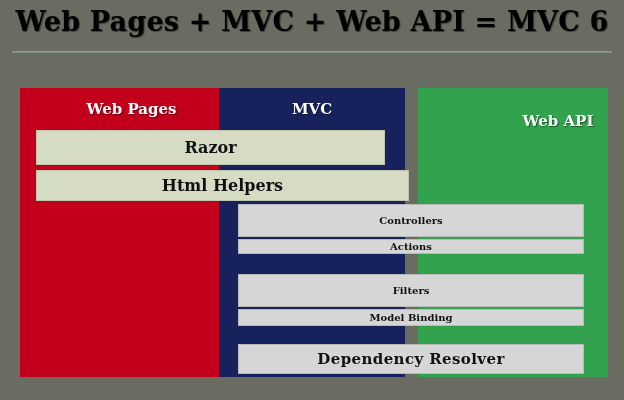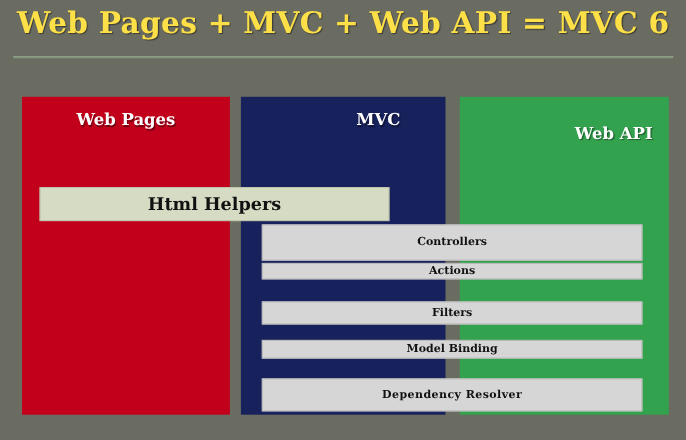--- a/index.html
+++ b/index.html
@@ -21,21 +21,21 @@
     background: #6a6c61;
   }
 
   
   .title {
     position: absolute;
     left: 0;
     top: 6px;
     width: 624px;
     text-align: center;
-    color: #fde047;
+    color: #000000;
     font-family: "DejaVu Serif", "Liberation Serif", serif;
     font-size: 27px;
     font-weight: 700;
     letter-spacing: 0.2px;
     text-shadow: 1px 1px 1px rgba(0,0,0,0.45);
     white-space: nowrap;
   }
   .title-rule {
     position: absolute;
     left: 12px;
@@ -50,20 +50,21 @@
   
   .column {
     position: absolute;
     top: 88px;
     height: 289px;
   }
   .col-webpages {
     left: 20px;
     width: 189px;
     background: #c3001b;
+    padding-left: 34px;
   }
   .col-mvc {
     left: 219px;
     width: 186px;
     background: #17215c;
   }
   .col-webapi {
     left: 418px;
     width: 190px;
     background: #33a24e;
@@ -74,21 +75,21 @@
     width: 100%;
     text-align: center;
     color: #ffffff;
     font-family: "DejaVu Serif", "Liberation Serif", serif;
     font-size: 15px;
     font-weight: 700;
     text-shadow: 1px 1px 1px rgba(0,0,0,0.45);
     white-space: nowrap;
   }
   .col-webpages .column-label { top: 12px; }
-  .col-mvc .column-label { top: 12px; margin-left: 32px; }
+  .col-mvc .column-label { top: 12px; }
   .col-webapi .column-label { top: 24px; margin-left: 45px; }
 
   
   .bar {
     position: absolute;
     box-sizing: border-box;
     display: flex;
     align-items: center;
     justify-content: center;
     color: #111111;
@@ -100,32 +101,32 @@
     background: #d6dbc4;
     border: 1px solid #bfc5ad;
     font-size: 16px;
   }
   .bar-gray {
     background: #d6d6d6;
     border: 1px solid #b9b9b9;
     font-size: 10px;
   }
   .bar-gray.small {
-    font-size: 10px;
+    font-size: 15px;
     letter-spacing: 0.4px;
   }
 
   
   .bar-razor        { left: 36px;  top: 130px; width: 349px; height: 35px; }
-  .bar-htmlhelpers  { left: 36px;  top: 170px; width: 318px; height: 31px; }
+  .bar-htmlhelpers  { left: 36px;  top: 170px; width: 373px; height: 31px; }
 
   
   .bar-controllers  { left: 238px; top: 204px; width: 346px; height: 33px; }
   .bar-actions      { left: 238px; top: 239px; width: 346px; height: 15px; }
-  .bar-filters      { left: 238px; top: 274px; width: 346px; height: 21px; }
+  .bar-filters      { left: 238px; top: 274px; width: 346px; height: 33px; }
   .bar-modelbinding { left: 238px; top: 309px; width: 346px; height: 17px; }
   .bar-depresolver  { left: 238px; top: 344px; width: 346px; height: 30px; }
 </style>
 </head>
 <body>
 
 <div class="slide">
 
   <div class="title">Web Pages + MVC + Web API = MVC 6</div>
 
@@ -136,20 +137,21 @@
   </div>
 
   <div class="column col-mvc">
     <div class="column-label">MVC</div>
   </div>
 
   <div class="column col-webapi">
     <div class="column-label">Web API</div>
   </div>
 
+  <div class="bar bar-beige bar-razor">Razor</div>
 
   <div class="bar bar-beige bar-htmlhelpers">Html Helpers</div>
 
   <div class="bar bar-gray bar-controllers">Controllers</div>
 
   <div class="bar bar-gray bar-actions">Actions</div>
 
   <div class="bar bar-gray bar-filters">Filters</div>
 
   <div class="bar bar-gray bar-modelbinding">Model Binding</div>

